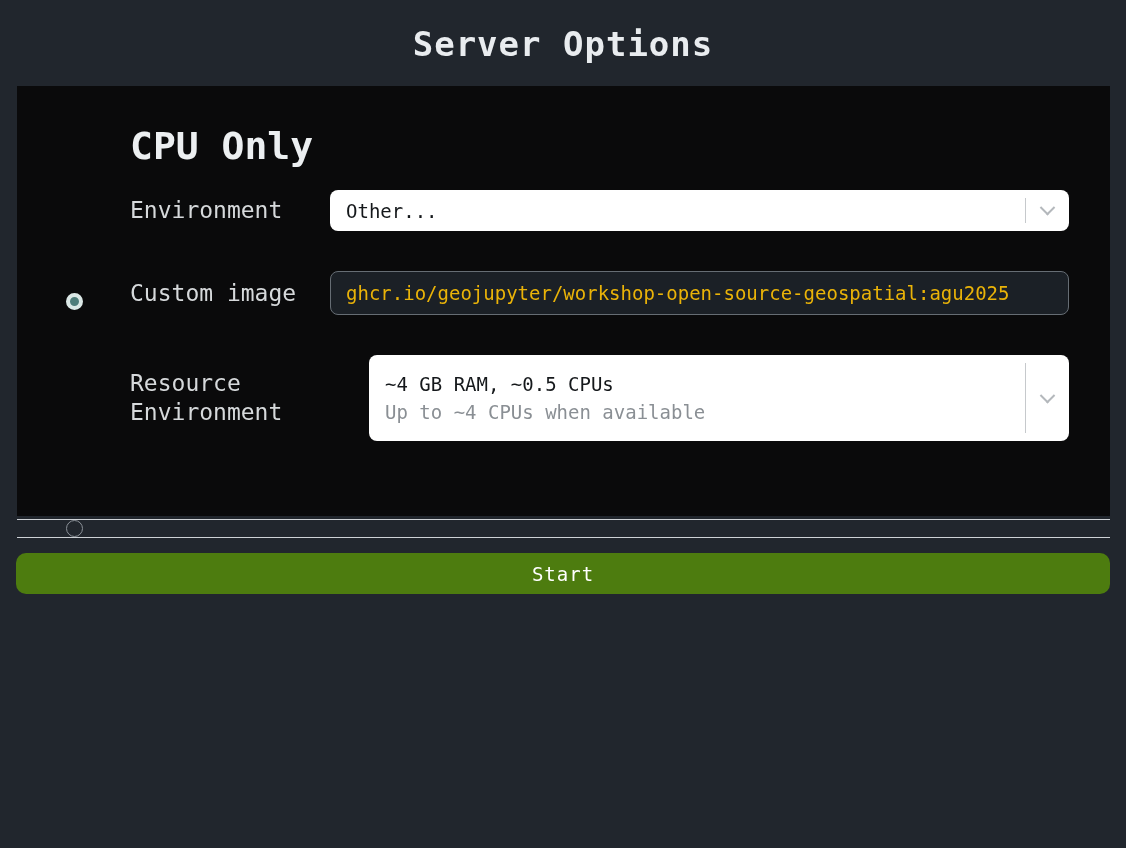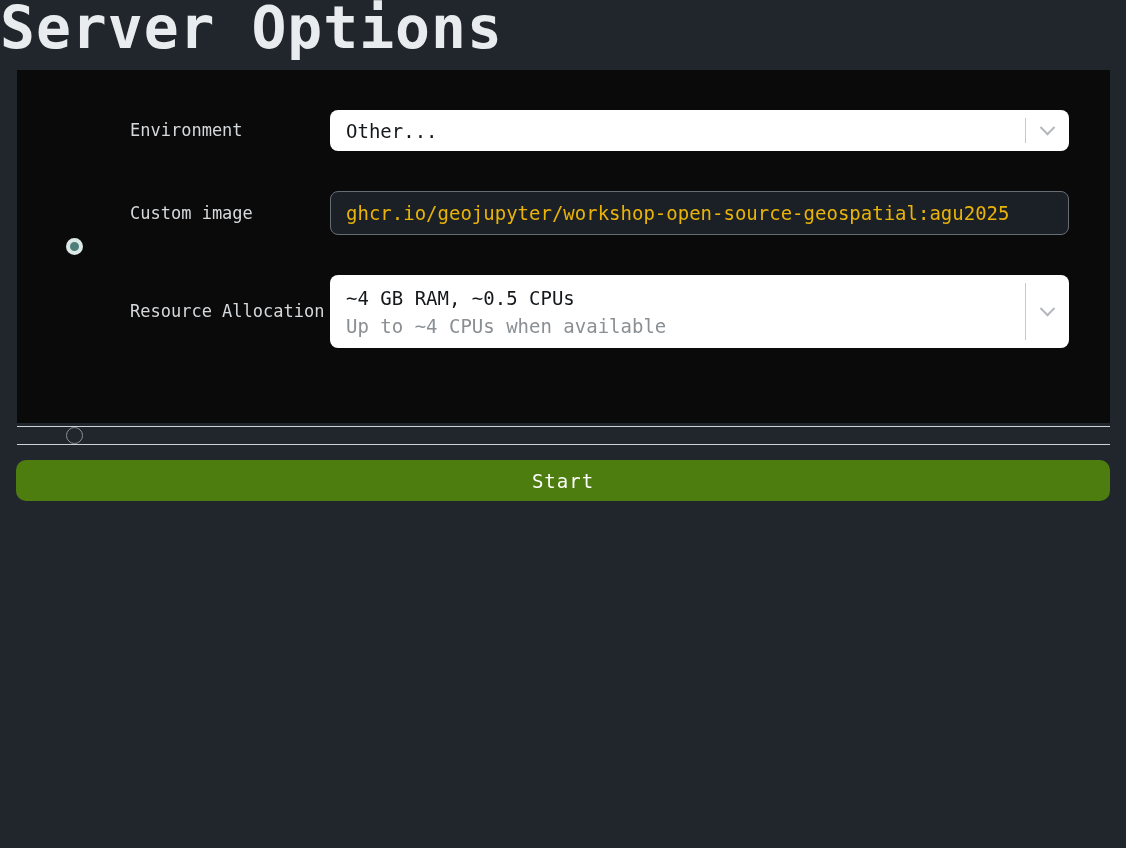--- a/index.html
+++ b/index.html
@@ -3,23 +3,25 @@
 <meta charset="utf-8">
 <style>
   * { box-sizing: border-box; margin: 0; padding: 0; }
   html, body { width: 1126px; height: 848px; }
   body {
     background: #21262d;
     font-family: "DejaVu Sans Mono", "Liberation Mono", monospace;
     overflow: hidden;
   }
   .page-title {
-    font-size: 58px;
+    margin-top: 16px;
+    font-size: 34px;
     line-height: 56px;
     font-weight: bold;
+    text-align: center;
     color: #e9ecef;
     letter-spacing: 1px;
   }
   
   .profile {
     display: flex;
     align-items: center;
     margin: 0 16px 0 17px;
   }
   .profile.card {
@@ -69,36 +71,36 @@
   .option-row {
     display: flex;
     align-items: center;
     margin-bottom: 40px;
   }
   .option-row:last-child { margin-bottom: 0; }
   .profile.plain .option-row { margin-top: 26px; }
   .option-label {
     width: 200px;
     flex: 0 0 200px;
-    font-size: 17px;
+    font-size: 23px;
     line-height: 29px;
     color: #d6d9db;
   }
   .control { flex: 1; }
   
   .select {
     display: flex;
     align-items: stretch;
     background: #ffffff;
     border-radius: 8px;
     height: 41px;
     cursor: pointer;
     overflow: hidden;
   }
-  .select.tall { height: 73px; }
+  .select.tall { height: 86px; margin-left: 39px; }
   .select-text {
     flex: 1;
     display: flex;
     flex-direction: column;
     justify-content: center;
     padding-left: 16px;
     font-size: 19px;
     color: #15181b;
     white-space: nowrap;
     overflow: hidden;
@@ -161,20 +163,21 @@
 </head>
 <body>
 
 <h1 class="page-title">Server Options</h1>
 
 <section class="profile card">
   <div class="radio-col">
     <span class="radio checked"></span>
   </div>
   <div class="profile-body">
+    <h2 class="profile-title">CPU Only</h2>
 
     <div class="option-row">
       <span class="option-label">Environment</span>
       <div class="control">
         <div class="select">
           <div class="select-text">
             <span class="line">Other...</span>
           </div>
           <div class="select-divider"></div>
           <div class="chev-box">
@@ -185,21 +188,21 @@
     </div>
 
     <div class="option-row">
       <span class="option-label">Custom image</span>
       <div class="control">
         <input type="text" class="text-input" value="ghcr.io/geojupyter/workshop-open-source-geospatial:agu2025" style="">
       </div>
     </div>
 
     <div class="option-row">
-      <span class="option-label">Resource Allocation</span>
+      <span class="option-label">Resource Environment</span>
       <div class="control">
         <div class="select tall">
           <div class="select-text">
             <span class="line">~4 GB RAM, ~0.5 CPUs</span>
             <span class="line secondary">Up to ~4 CPUs when available</span>
           </div>
           <div class="select-divider"></div>
           <div class="chev-box">
               <span class="chev"></span>
             </div>

